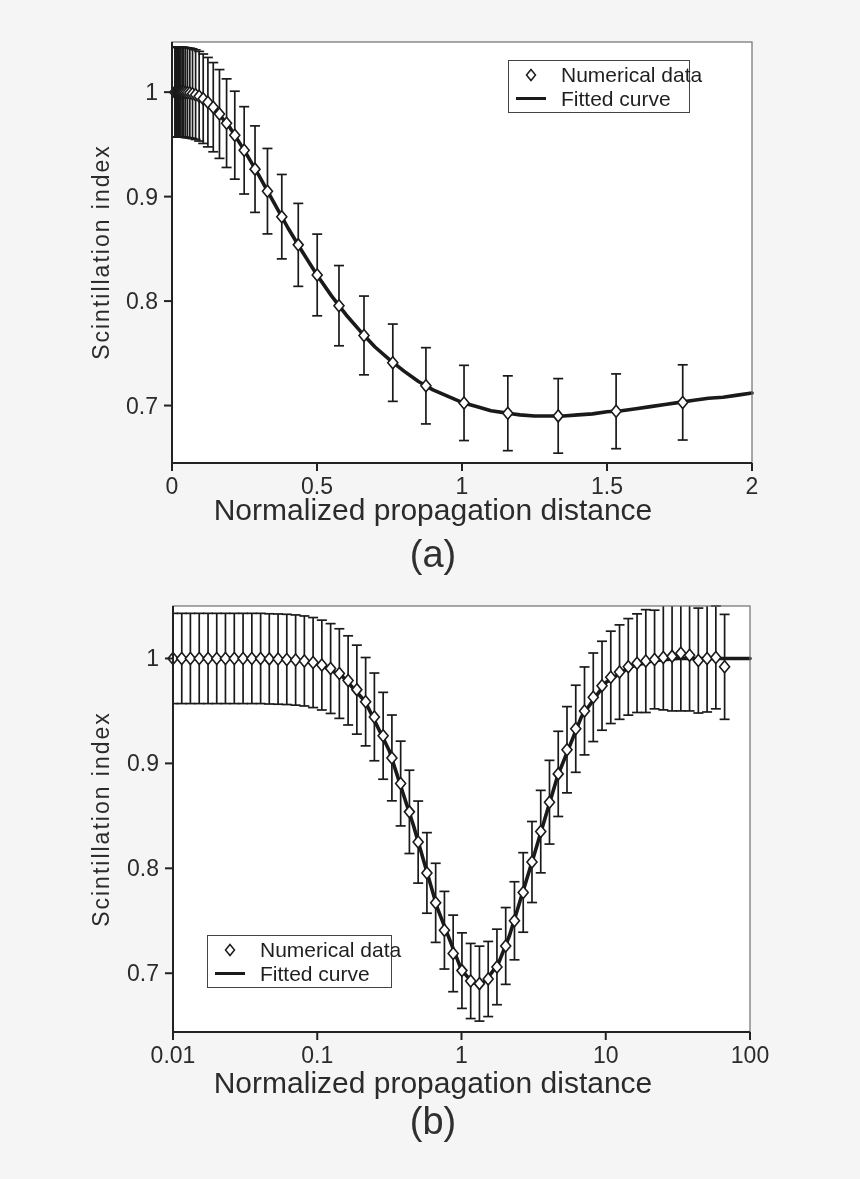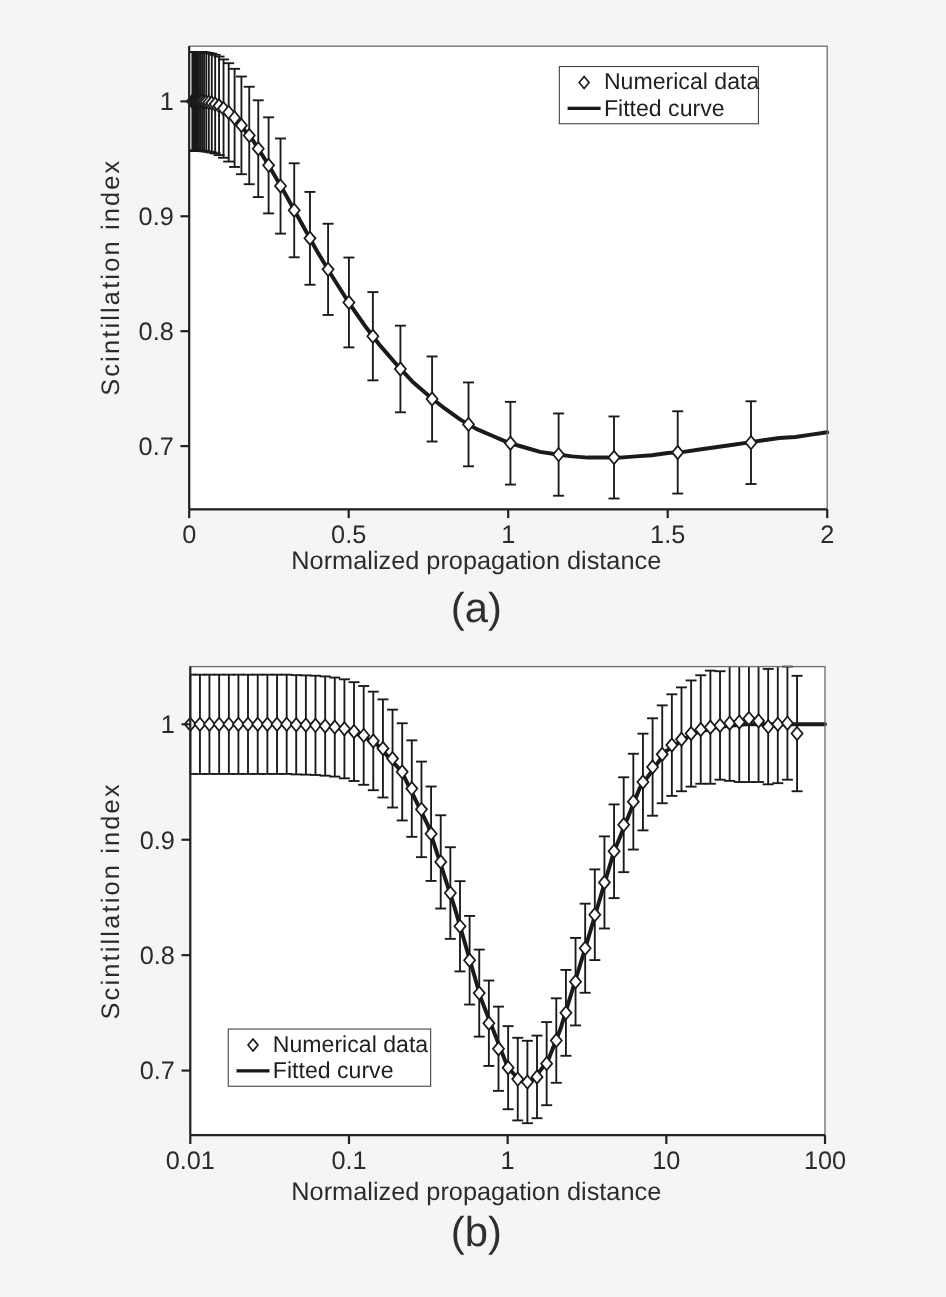--- a/index.html
+++ b/index.html
@@ -3,28 +3,28 @@
 <meta charset="utf-8">
 <style>
   html,body{margin:0;padding:0;}
   body{background:#f5f5f6;font-family:"Liberation Sans", sans-serif;}
   .page{position:relative;width:860px;height:1179px;background:#f5f5f6;overflow:hidden;}
   .plot-svg{position:absolute;left:0;}
   #plot-a{top:0;}
   #plot-b{top:0;}
   .axis-ylabel{position:absolute;font-size:23px;color:#2b2b2b;white-space:nowrap;
     transform:translate(-50%,-50%) rotate(-90deg);letter-spacing:2px;}
-  .axis-xlabel{position:absolute;font-size:23px;color:#2b2b2b;white-space:nowrap;
+  .axis-xlabel{position:absolute;font-size:30px;color:#2b2b2b;white-space:nowrap;
     transform:translate(-50%,-50%);}
   .caption{position:absolute;font-size:38px;color:#2f2f2f;white-space:nowrap;
     transform:translate(-50%,-50%);}
   .legend{position:absolute;background:#ffffff;border:1.5px solid #444;
     box-sizing:border-box;display:flex;flex-direction:column;justify-content:center;
     padding:3px 8px 3px 4px;}
-  .legend-row{display:flex;align-items:center;height:24px;}
+  .legend-row{display:flex;align-items:center;height:24px;gap:12px;}
   .legend-sym{width:36px;display:flex;align-items:center;justify-content:center;flex:0 0 36px;}
   .legend-text{font-size:21px;color:#1f1f1f;white-space:nowrap;}
   .sym-line{display:inline-block;width:30px;height:3.5px;background:#1a1a1a;}
 </style>
 </head>
 <body>
 
 <div class="page">
 
   <svg id="plot-a" class="plot-svg" width="860" height="580" viewBox="0 0 860 580">

